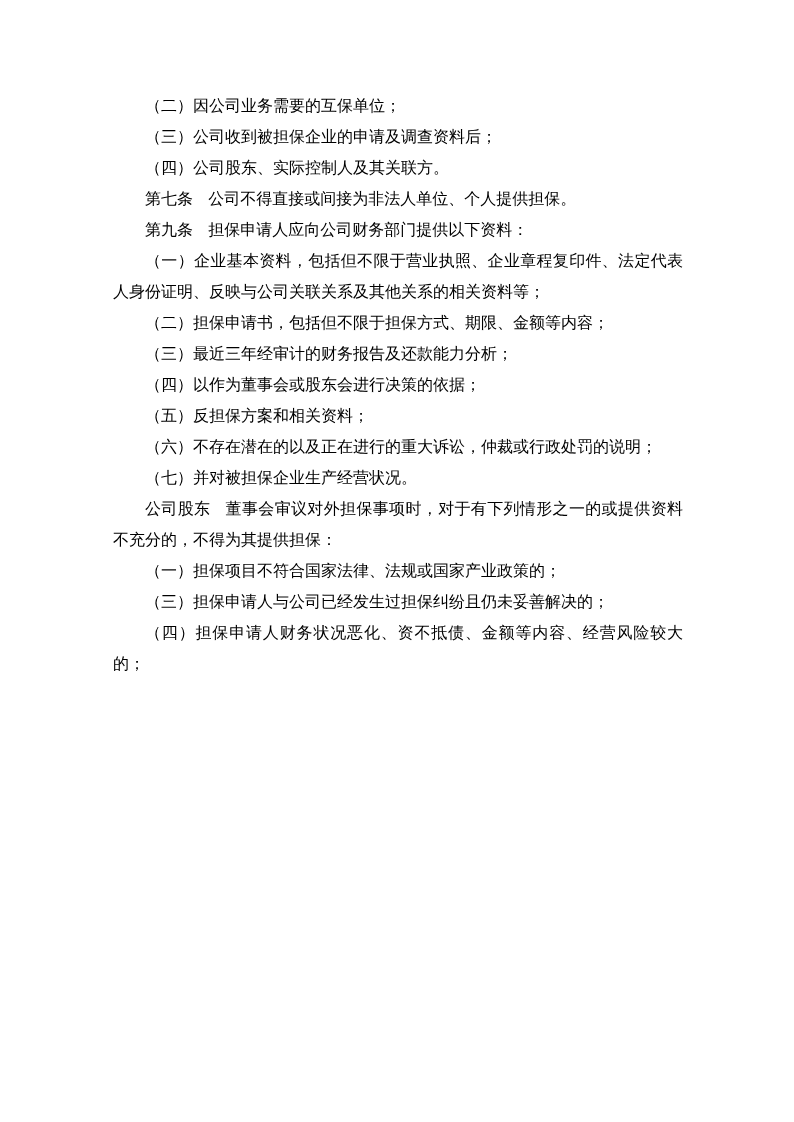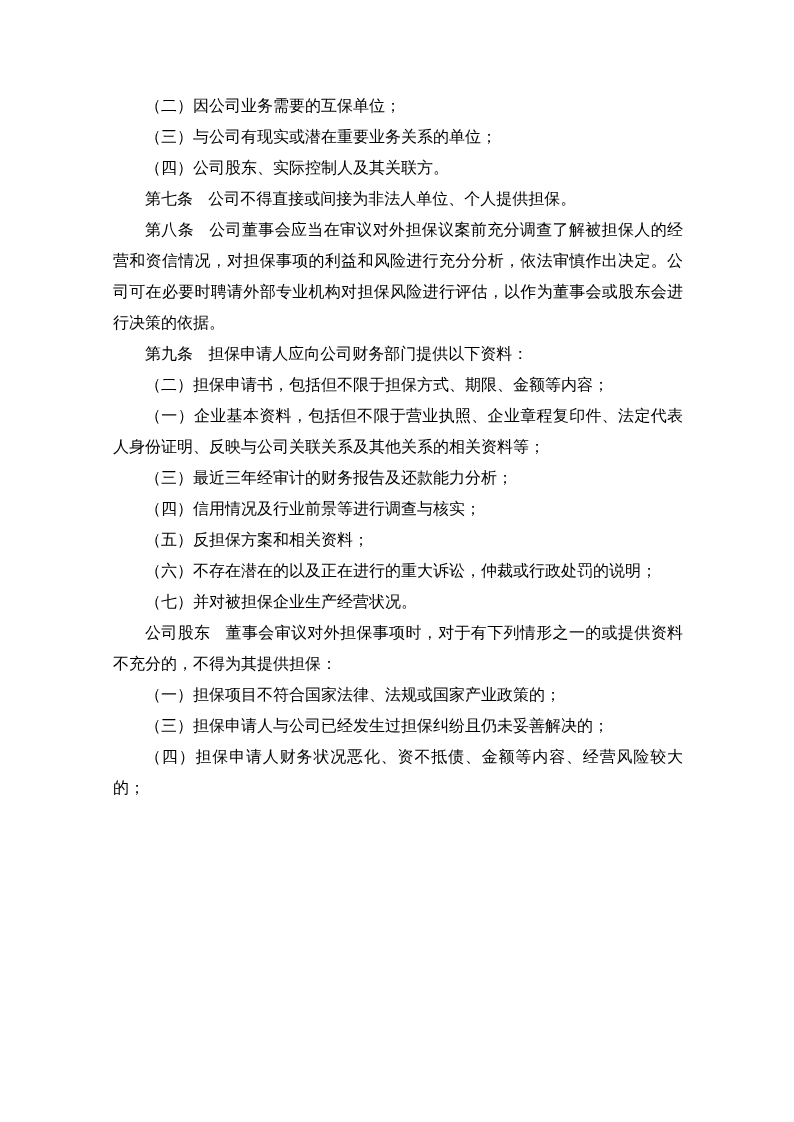--- a/index.html
+++ b/index.html
@@ -36,37 +36,36 @@
     margin-right: 0.95em;
   }
 </style>
 </head>
 <body>
 
 <div class="page">
   <div class="doc-body">
   <p class="para"><span>（二）因公司业务需要的互保单位；</span></p>
 
-  <p class="para"><span>（三）与公司有现实或潜在重要业务关系的单位；</span></p>
+  <p class="para"><span>（三）公司收到被担保企业的申请及调查资料后；</span></p>
 
   <p class="para"><span>（四）公司股东、实际控制人及其关联方。</span></p>
 
   <p class="para"><span class="art-num">第七条</span><span>公司不得直接或间接为非法人单位、个人提供担保。</span></p>
 
-  <p class="para"><span class="art-num">第八条</span><span>公司董事会应当在审议对外担保议案前充分调查了解被担保人的经营和资信情况，对担保事项的利益和风险进行充分分析，依法审慎作出决定。公司可在必要时聘请外部专业机构对担保风险进行评估，以作为董事会或股东会进行决策的依据。</span></p>
 
   <p class="para"><span class="art-num">第九条</span><span>担保申请人应向公司财务部门提供以下资料：</span></p>
 
+  <p class="para"><span>（一）企业基本资料，包括但不限于营业执照、企业章程复印件、法定代表人身份证明、反映与公司关联关系及其他关系的相关资料等；</span></p>
+
   <p class="para"><span>（二）担保申请书，包括但不限于担保方式、期限、金额等内容；</span></p>
-
-  <p class="para"><span>（一）企业基本资料，包括但不限于营业执照、企业章程复印件、法定代表人身份证明、反映与公司关联关系及其他关系的相关资料等；</span></p>
 
   <p class="para"><span>（三）最近三年经审计的财务报告及还款能力分析；</span></p>
 
-  <p class="para"><span>（四）信用情况及行业前景等进行调查与核实；</span></p>
+  <p class="para"><span>（四）以作为董事会或股东会进行决策的依据；</span></p>
 
   <p class="para"><span>（五）反担保方案和相关资料；</span></p>
 
   <p class="para"><span>（六）不存在潜在的以及正在进行的重大诉讼，仲裁或行政处罚的说明；</span></p>
 
   <p class="para"><span>（七）并对被担保企业生产经营状况。</span></p>
 
 
   <p class="para"><span class="art-num">公司股东</span><span>董事会审议对外担保事项时，对于有下列情形之一的或提供资料不充分的，不得为其提供担保：</span></p>
 

